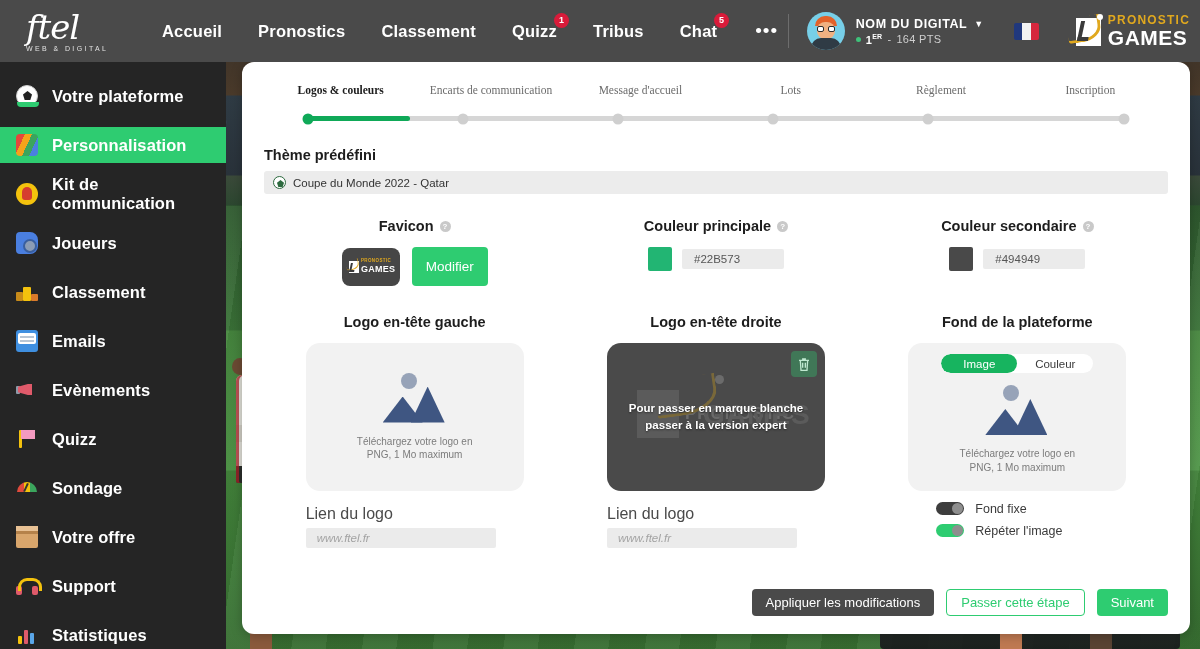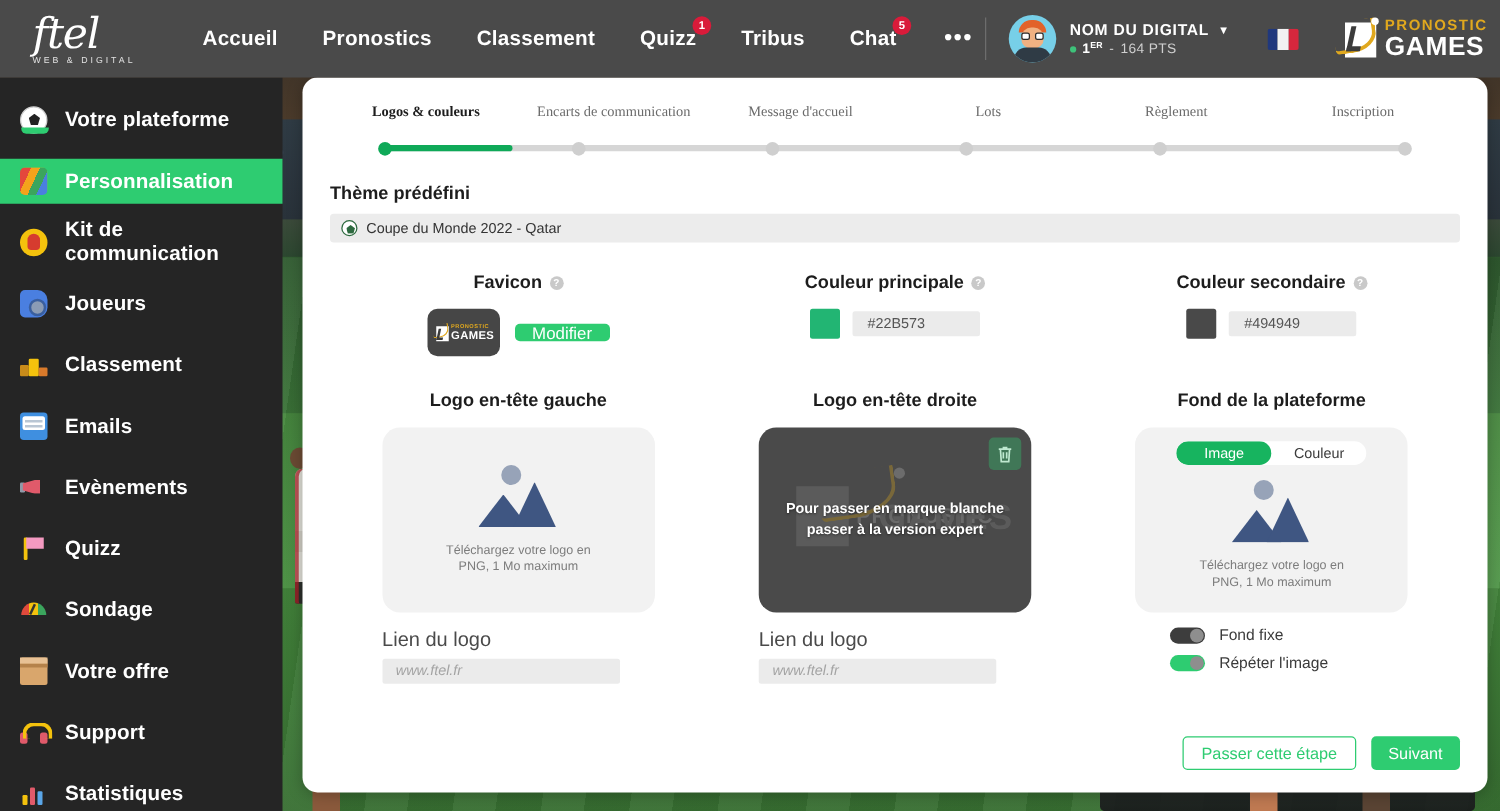--- a/index.html
+++ b/index.html
@@ -272,21 +272,21 @@
     position: relative; width: 13px; height: 15px;
   }
   .fav-tick .sq { position:absolute; left:3px; top:2px; width:10px; height:12px; background:#fff; }
   .fav-tick .sw { position:absolute; left:0; top:0; width:13px; height:11px; border-bottom:1.5px solid #e0a81e; border-right:1.5px solid #e0a81e; border-radius: 0 0 60% 2px; transform: rotate(-8deg); }
   .fav-tick .tk { position:absolute; left:4px; top:4px; width:5px; height:9px; border-left:2px solid #3b3b3b; border-bottom:2px solid #3b3b3b; transform: skewX(-12deg); }
   .fav-txt { line-height: 1; }
   .fav-txt .a { color:#e0a81e; font-size: 4.5px; font-weight: 800; letter-spacing: .4px; }
   .fav-txt .b { color:#fff; font-size: 9px; font-weight: 800; letter-spacing: .3px; margin-top:1px; }
   .btn-modify {
     background: #2ecc71; color: #fff; border: none; border-radius: 4px;
-    height: 14px; padding: 0 14px; font-size: 13.5px;
+    height: 39px; padding: 0 14px; font-size: 13.5px;
     font-family: inherit; cursor: pointer;
   }
   .color-row { display: flex; align-items: center; }
   .swatch { width: 24px; height: 24px; border-radius: 2px; flex: none; }
   .color-field {
     width: 102px; height: 20px; background: #ebebeb; border-radius: 2px;
     display: flex; align-items: center; padding-left: 12px;
     font-size: 11.5px; color: #555; margin-left: 10px; cursor: text;
   }
 
@@ -338,21 +338,21 @@
   }
   .seg {
     display: flex; width: 152px; height: 19px; border-radius: 10px;
     background: #fff; overflow: hidden; margin-bottom: 12px;
   }
   .seg > div {
     flex: 1; font-size: 11.5px; display: flex; align-items: center; justify-content: center;
     color: #3b3b3b; cursor: pointer;
   }
   .seg > div.on { background: #17b45f; color: #fff; border-radius: 10px; }
-  .tog-row { display: flex; align-items: flex-end; gap: 11px; margin-top: 11px; }
+  .tog-row { display: flex; align-items: flex-start; gap: 11px; margin-top: 11px; }
   .toggle {
     width: 28px; height: 13px; border-radius: 7px; position: relative; flex: none; cursor: pointer;
   }
   .toggle.off { background: #3d3d3d; }
   .toggle.on { background: #2ecc71; }
   .toggle .knob {
     position: absolute; right: 1px; top: 1px; width: 11px; height: 11px;
     background: #8e8e8e; border-radius: 50%;
   }
   .tog-label { font-size: 12.5px; color: #3b3b3b; }
@@ -660,18 +660,19 @@
             <div class="toggle on">
                 <div class="knob"></div>
               </div>
             <div class="tog-label">Répéter l'image</div>
           </div>
         </div>
       </div>
     </div>
 
     <div class="footer">
+      <button class="btn btn-dark">Appliquer les modifications</button>
       <button class="btn btn-ghost">Passer cette étape</button>
       <button class="btn btn-green">Suivant</button>
     </div>
 
   </div>
 </div>
 
 </body></html>

